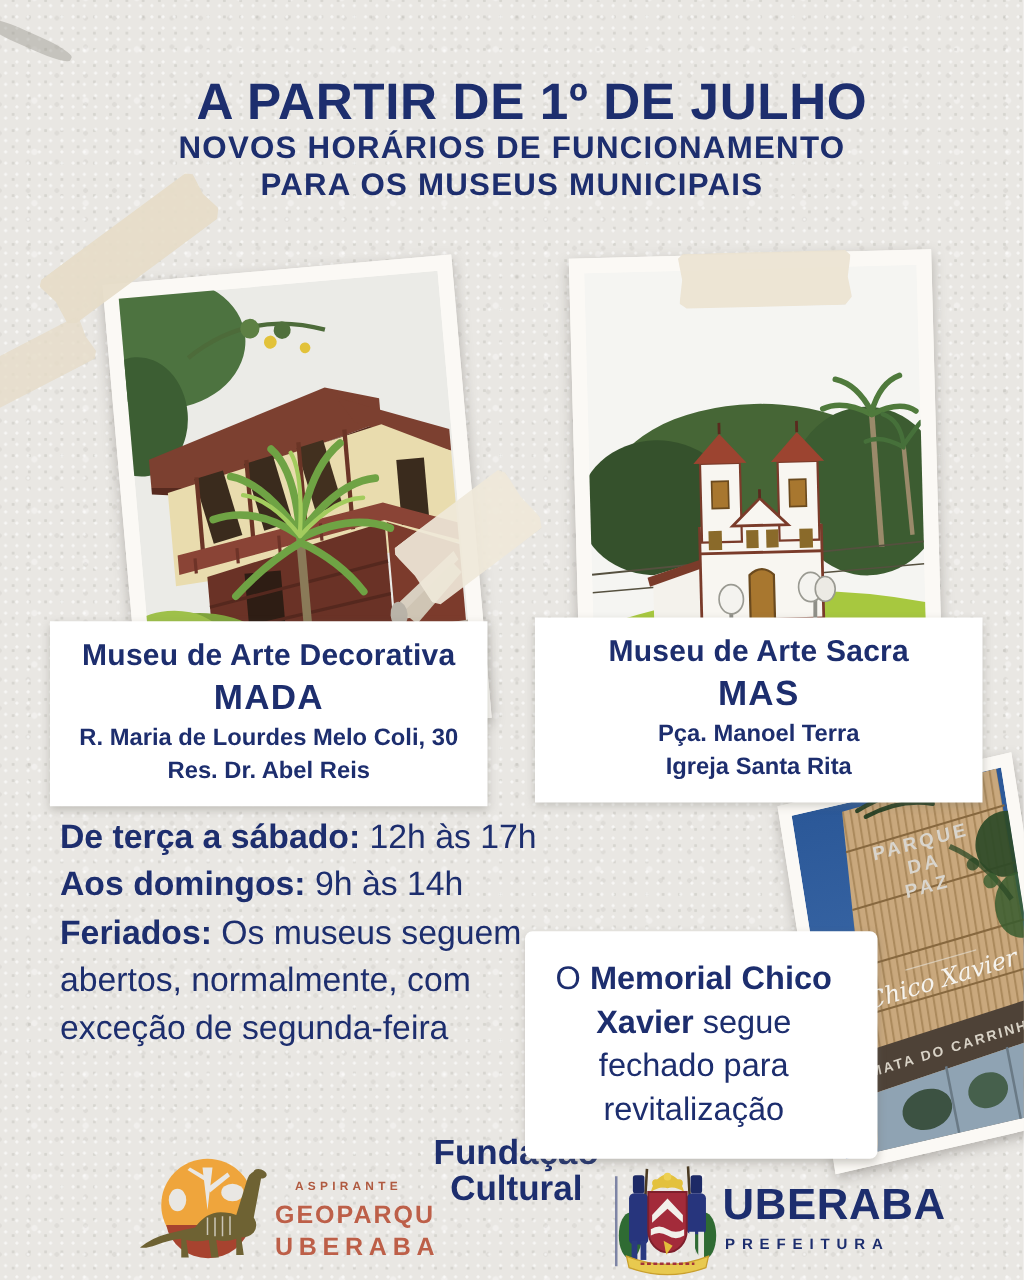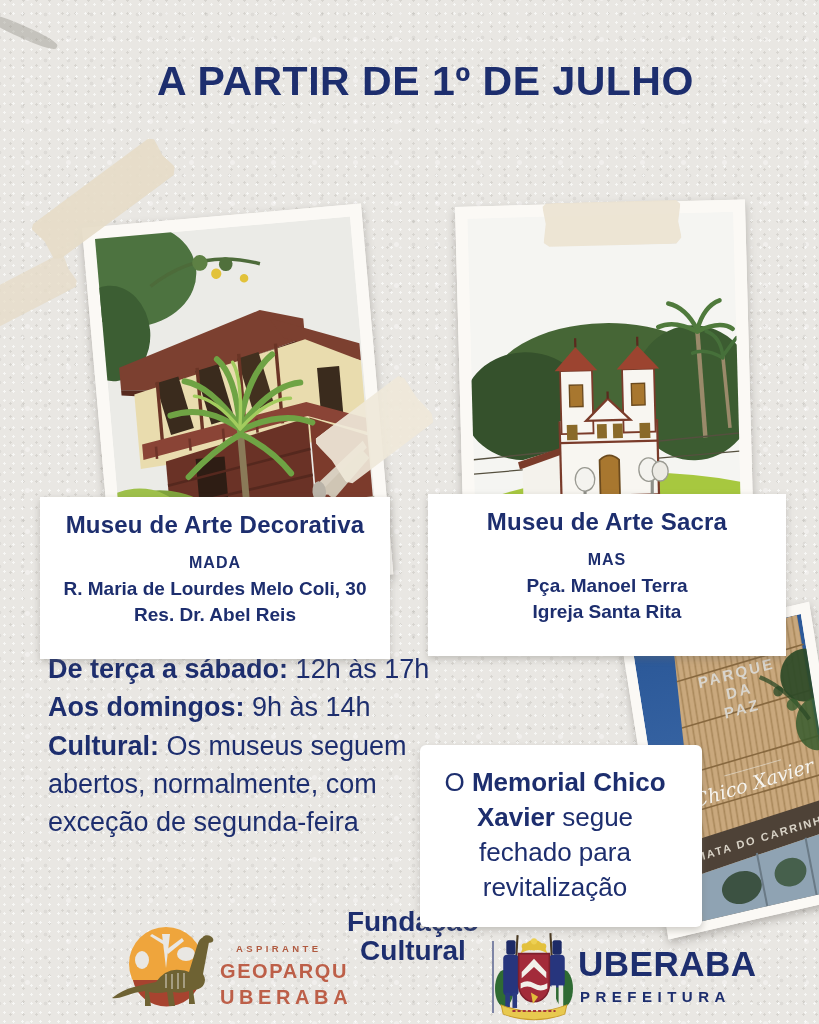--- a/index.html
+++ b/index.html
@@ -43,60 +43,64 @@
     box-shadow:0 1px 3px rgba(90,85,78,.25);
     clip-path:polygon(0 8%,3% 0,97% 3%,100% 12%,98% 50%,100% 86%,96% 100%,4% 97%,0 88%,2% 46%);
   }
   .tape-1{left:28px;top:176px;width:152px;height:46px;transform:rotate(-37deg);}
   .tape-2{left:-20px;top:272px;width:96px;height:38px;transform:rotate(-28deg);opacity:.8;}
   .tape-3{left:320px;top:400px;width:110px;height:60px;transform:rotate(-38deg);background:#efe9da;}
   .tape-4{left:543px;top:201px;width:138px;height:45px;transform:rotate(-2deg);background:#ece3d2;}
   .caption{
     position:absolute;background:#ffffff;z-index:5;text-align:center;
     box-shadow:0 3px 7px rgba(110,105,96,.33);
-    color:#1d2e6e;padding:14px 6px 32px 6px;box-sizing:border-box;
+    color:#1d2e6e;padding:14px 6px 16px 6px;box-sizing:border-box;
   }
   .caption-mada{left:40px;top:497px;width:350px;}
   .caption-mas{left:428px;top:494px;width:358px;}
   .mus-name{font-size:24px;font-weight:600;letter-spacing:.2px;}
-  .mus-acr{font-size:16px;font-weight:800;letter-spacing:1px;margin-top:15px;}
+  .mus-acr{font-size:28px;font-weight:800;letter-spacing:1px;margin-top:3px;}
   .mus-addr{font-size:19px;font-weight:800;margin-top:4px;line-height:1.35;}
   .hours{
     position:absolute;left:48px;top:650px;width:392px;z-index:3;
     font-size:27px;line-height:1.42;color:#1d2e6e;font-weight:500;
   }
   .hours b{font-weight:800;}
   .notice{
     position:absolute;left:420px;top:745px;width:282px;z-index:5;
     background:#ffffff;border-radius:6px;box-shadow:0 3px 7px rgba(110,105,96,.33);
     color:#1d2e6e;text-align:center;font-size:26px;line-height:1.35;font-weight:500;
     padding:20px 22px 22px 10px;box-sizing:border-box;
   }
   .notice b{font-weight:800;}
   .footer-item{position:absolute;z-index:1;}
   .fundacao{
     left:340px;top:907px;width:146px;text-align:center;
     font-size:28px;font-weight:800;line-height:1.04;color:#1d2e6e;
   }
   .divider{left:492px;top:941px;height:72px;width:0;border-left:2.5px solid #5a6490;opacity:.75;}
   .uberaba-name{left:578px;top:944px;font-size:35px;font-weight:900;letter-spacing:.5px;color:#1d2e6e;}
-  .uberaba-sub{left:580px;top:988px;font-size:15px;font-weight:700;letter-spacing:5.5px;color:#1d2e6e;}
+  .uberaba-sub{left:580px;top:988px;font-size:12px;font-weight:700;letter-spacing:5.5px;color:#1d2e6e;}
   .geo-logo{left:108px;top:924px;width:240px;height:98px;}
   .crest{left:494px;top:929px;width:80px;height:92px;}
   svg text{font-family:"Liberation Sans",sans-serif;}
   .sig-text{font-family:"DejaVu Serif",serif;font-style:italic;}
 </style>
 </head>
 <body>
 
 <div class="poster">
 
   <div class="smudge" style="left:-14px;top:26px;width:74px;height:12px;transform:rotate(24deg);"></div>
 
   <div class="title">A PARTIR DE 1º DE JULHO</div>
+  <div class="subtitle">
+    <div>NOVOS HORÁRIOS DE FUNCIONAMENTO</div>
+    <div>PARA OS MUSEUS MUNICIPAIS</div>
+  </div>
 
   <div class="photo photo-mada">
     <svg viewBox="0 0 300 400" preserveAspectRatio="none">
       <rect width="300" height="400" fill="#ebebe7"></rect>
       <ellipse cx="40" cy="45" rx="75" ry="60" fill="#4d7340"></ellipse>
       <ellipse cx="10" cy="110" rx="45" ry="55" fill="#3c5e33"></ellipse>
       <path d="M60,60 Q120,20 190,45" stroke="#4d6b3a" stroke-width="4" fill="none"></path>
       <circle cx="120" cy="38" r="9" fill="#5d8044"></circle>
         <circle cx="150" cy="42" r="8" fill="#50703c"></circle>
       <circle cx="138" cy="52" r="6" fill="#e2c23a"></circle>
@@ -248,21 +252,21 @@
     <div class="mus-acr">MAS</div>
     <div class="mus-addr">
       <div>Pça. Manoel Terra</div>
       <div>Igreja Santa Rita</div>
     </div>
   </div>
 
   <div class="hours">
     <div><b>De terça a sábado:</b><span> 12h às 17h</span></div>
     <div><b>Aos domingos:</b><span> 9h às 14h</span></div>
-    <div><b>Cultural:</b><span> Os museus seguem abertos, normalmente, com exceção de segunda-feira</span></div>
+    <div><b>Feriados:</b><span> Os museus seguem abertos, normalmente, com exceção de segunda-feira</span></div>
   </div>
 
   <div class="photo photo-memorial">
     <svg viewBox="0 0 170 276" preserveAspectRatio="none">
       <defs>
         <linearGradient id="skyg" x1="0" y1="0" x2="0" y2="1">
           <stop offset="0" stop-color="#2b5898"></stop>
             <stop offset="1" stop-color="#4572b0"></stop>
         </linearGradient>
         <pattern id="slats" width="6" height="10" patternUnits="userSpaceOnUse">

